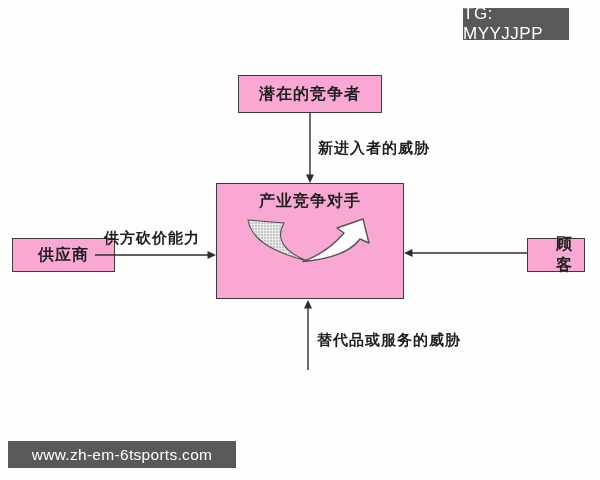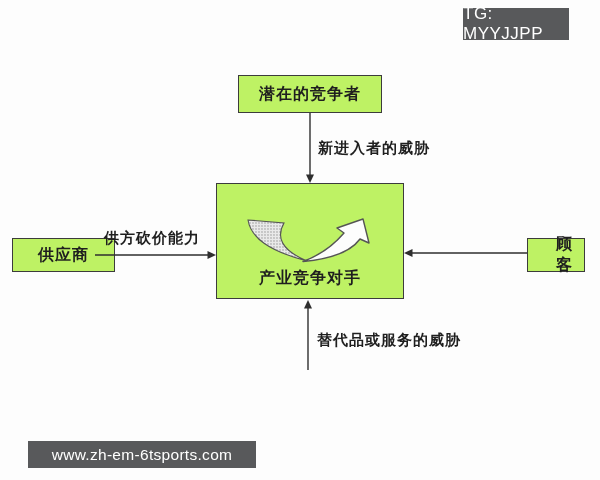--- a/index.html
+++ b/index.html
@@ -11,31 +11,31 @@
     font-family:"DejaVu Serif","Liberation Serif",serif;
   }
   .svg-layer{
     position:absolute;left:0;top:0;width:600px;height:480px;
     pointer-events:none;z-index:5;
   }
   .node{
     position:absolute;
     box-sizing:border-box;
     border:1.6px solid #3c3c3c;
-    background:#bef264;
+    background:#f9a8d4;
     display:flex;align-items:center;justify-content:center;
     color:#1f1f1f;
     font-size:16px;font-weight:600;
     letter-spacing:1px;
     z-index:2;
   }
   .node-potential{left:238px;top:75px;width:144px;height:38px;}
   .node-center{
     left:216px;top:183px;width:188px;height:116px;
-    flex-direction:column;justify-content:flex-end;
+    flex-direction:column;justify-content:space-between;
     padding:7px 0 9px 0;
   }
   .node-suppliers{left:12px;top:238px;width:103px;height:34px;}
   .node-customers{left:527px;top:238px;width:58px;height:34px;padding-left:28px;}
   .node-substitutes{left:268px;top:370px;width:79px;height:37px;}
   .edge-label{
     position:absolute;
     color:#1f1f1f;
     font-size:15px;font-weight:600;
     letter-spacing:1px;
@@ -54,21 +54,21 @@
     z-index:1;
   }
   .badge{
     position:absolute;
     background:#58595b;color:#ffffff;
     font-family:"Liberation Sans","DejaVu Sans",sans-serif;
     display:flex;align-items:center;justify-content:center;
     z-index:10;
   }
   .badge-tg{left:463px;top:8px;width:106px;height:32px;font-size:17px;letter-spacing:0.5px;}
-  .badge-url{left:8px;top:441px;width:228px;height:27px;font-size:15.5px;letter-spacing:0.3px;margin-left:20px;}
+  .badge-url{left:8px;top:441px;width:228px;height:27px;font-size:15.5px;letter-spacing:0.3px;}
 </style>
 </head>
 <body>
 
 <div class="canvas">
 
   <svg class="svg-layer" viewBox="0 0 600 480" xmlns="http://www.w3.org/2000/svg">
     <defs>
       <pattern id="stipple" width="3" height="3" patternUnits="userSpaceOnUse">
         <rect width="3" height="3" fill="#e9e9e9"></rect>

